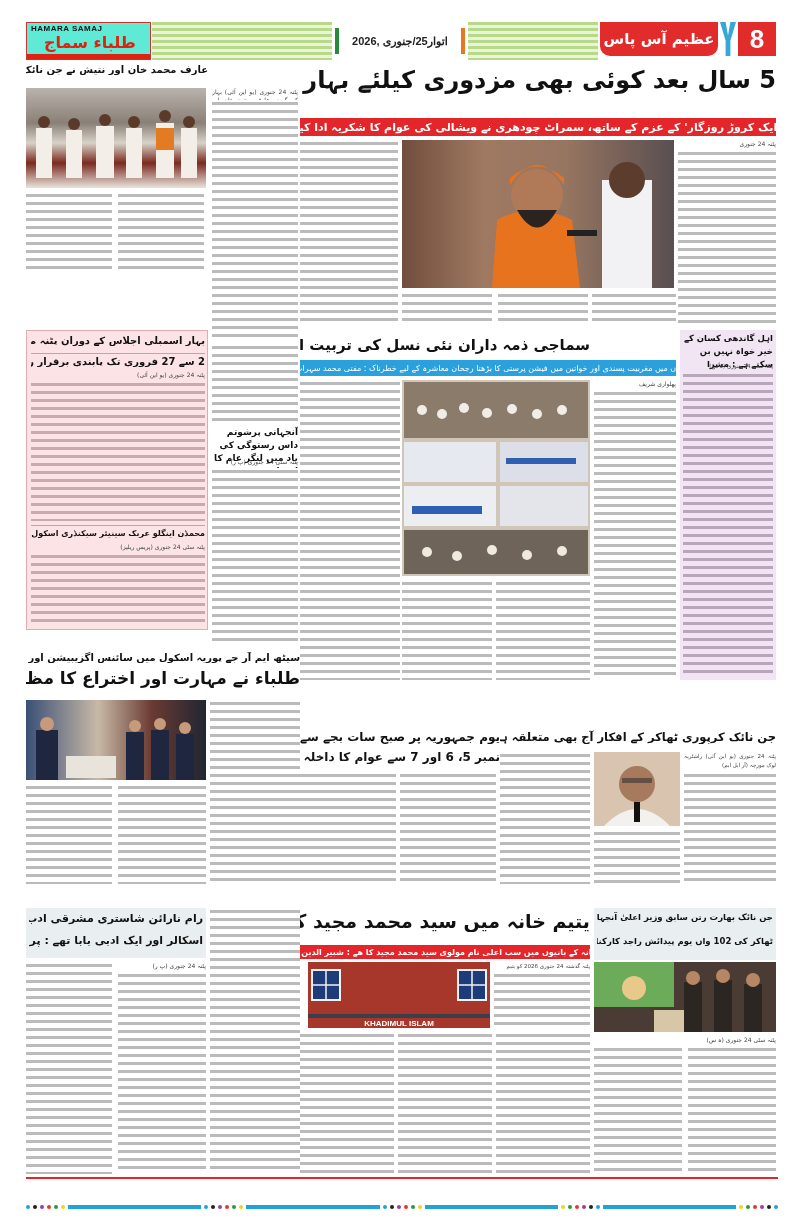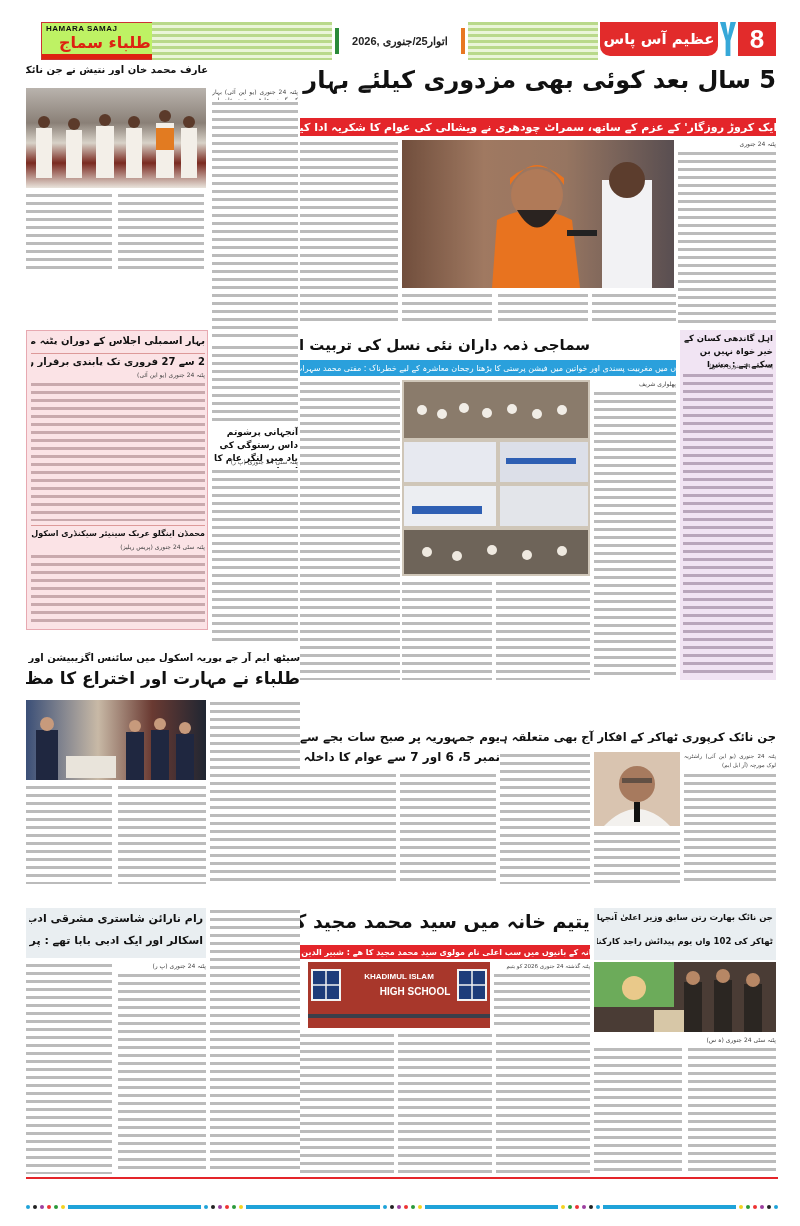--- a/index.html
+++ b/index.html
@@ -1,19 +1,19 @@
 <!DOCTYPE html>
 <html><head>
 <meta charset="utf-8">
 <style>
   * { box-sizing: border-box; margin: 0; padding: 0; }
   body { width: 800px; height: 1226px; background: #fff; font-family: "DejaVu Sans", sans-serif; position: relative; overflow: hidden; color: #222; }
   .abs { position: absolute; }
   .rtl { direction: rtl; text-align: right; }
-  .masthead-logo { left: 26px; top: 22px; width: 125px; height: 38px; border: 1px solid #c33; background: #bef264; margin-left: 15px; }
+  .masthead-logo { left: 26px; top: 22px; width: 125px; height: 38px; border: 1px solid #c33; background: #5eead4; }
   .logo-en { position: absolute; top: 1px; left: 4px; font-size: 8px; font-weight: bold; color: #111; font-family: "Liberation Sans", sans-serif; letter-spacing: 0.5px; }
   .logo-ur { position: absolute; top: 10px; left: 8px; width: 110px; font-size: 16px; font-weight: bold; color: #d21; text-align: center; font-family: "DejaVu Sans", sans-serif; }
   .logo-sub { position: absolute; bottom: 0; left: 0; width: 100%; height: 5px; background: #d21; }
   .stripe { top: 22px; height: 38px; background: repeating-linear-gradient(#b9d98a 0 3px, #eaf5d8 3px 6px); }
   .date-box { left: 335px; top: 28px; width: 130px; height: 26px; background: #fff; border-left: 4px solid #2a8a3a; border-right: 4px solid #e87722; font-size: 11px; font-weight: bold; display: flex; align-items: center; justify-content: center; font-family: "Liberation Sans", sans-serif; }
   .section-tab { left: 600px; top: 22px; width: 118px; height: 34px; background: #e22b2b; border-radius: 0 0 10px 10px; color: #fff; font-size: 15px; font-weight: bold; display: flex; align-items: center; justify-content: center; }
   .page-num { left: 738px; top: 22px; width: 38px; height: 34px; background: #e22b2b; color: #fff; font-size: 26px; font-weight: bold; display: flex; align-items: center; justify-content: center; font-family: "Liberation Sans", sans-serif; }
   .y-mark { left: 720px; top: 22px; width: 16px; height: 34px; background: #36a8d8; clip-path: polygon(0 0, 35% 0, 50% 40%, 65% 0, 100% 0, 65% 55%, 65% 100%, 35% 100%, 35% 55%); }
   .headline { font-weight: bold; color: #111; white-space: nowrap; overflow: hidden; }
   .redbar { background: #e4252a; color: #fff; font-weight: bold; white-space: nowrap; overflow: hidden; display: flex; align-items: center; justify-content: center; }
@@ -23,21 +23,21 @@
   .textlines { background: repeating-linear-gradient(#fff 0 2px, #bbb 2px 5px, #fff 5px 8px); }
   .photo { overflow: hidden; }
   .pinkbox { background: #fbe3e6; border: 1px solid #e7a9b1; }
   .lilacbox { background: #f1e4f3; }
   .greybox { background: #e9eef1; }
   .rule { background: #e4252a; height: 2px; }
   .footer { left: 26px; top: 1182px; width: 752px; font-size: 7.4px; font-weight: bold; color: #111; font-family: "Liberation Sans", sans-serif; line-height: 11px; letter-spacing: 0.3px; }
   .dots-bar { left: 26px; top: 1204px; width: 752px; height: 5px; display: flex; align-items: center; gap: 3px; }
   .dot { width: 4px; height: 4px; border-radius: 50%; }
   .seg { flex: 1; height: 4px; background: #1fa3d9; }
-  .sign-text { font-family: "Liberation Sans", sans-serif; font-weight: bold; color: #fff; text-align: center; }
+  .sign-text { font-family: "Liberation Sans", sans-serif; font-weight: bold; color: #fff; text-align: center; margin-top: 47px; }
 </style>
 </head>
 <body>
 
 <div class="abs masthead-logo">
   <span class="logo-en">HAMARA SAMAJ</span>
   <span class="logo-ur">طلباء سماج</span>
   <div class="logo-sub"></div>
 </div>
 <div class="abs stripe" style="left:152px;width:180px;"></div>

